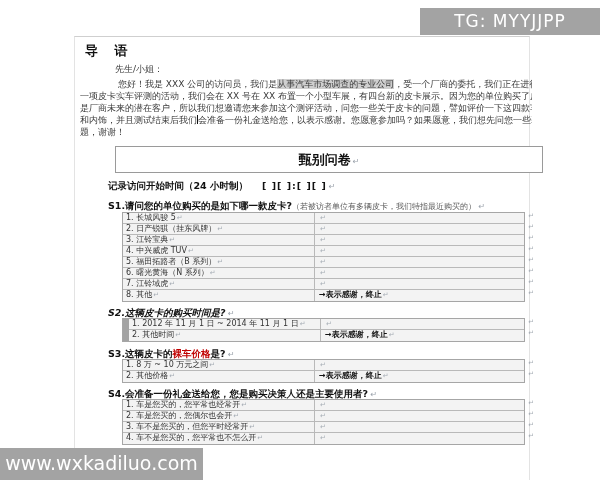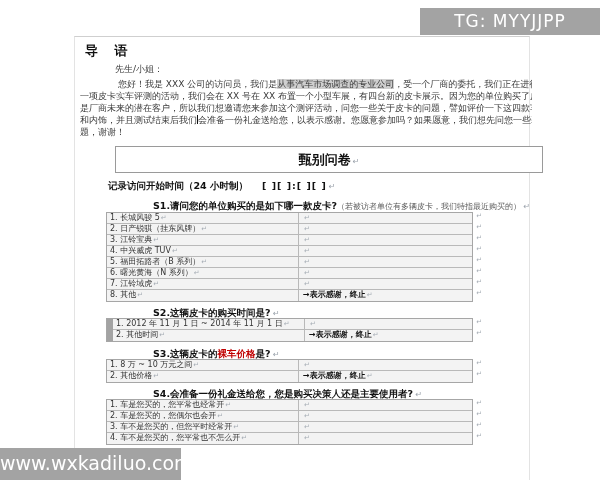--- a/index.html
+++ b/index.html
@@ -51,28 +51,28 @@
   
   .time-line {
     position:absolute; left:108px; top:180px;
     font-size:9.5px; font-weight:bold; color:#111; white-space:nowrap;
   }
   .time-line .brackets { margin-left:14px; letter-spacing:1px; }
   .time-line::after { content:"↵"; font-size:8px; color:#9aa2ab; font-weight:normal; margin-left:2px; }
   
   .sec-title {
     position:absolute; left:108px;
-    font-size:9.5px; font-weight:bold; color:#111; white-space:nowrap;margin-left:45px;
+    font-size:9.5px; font-weight:bold; color:#111; white-space:nowrap;
   }
   .sec-title .note { font-size:8px; font-weight:normal; color:#5a5a5a; }
   .sec-title .red { color:#c00000; }
   .sec-title::after { content:" ↵"; font-size:8px; color:#9aa2ab; font-weight:normal; }
   
   .qtable {
-    position:absolute; left:106px; width:367px;
+    position:absolute; left:122px; width:403px;
     border:1px solid #a6a6a6; background:#a3a3a3;
   }
   .qrow {
     position:relative; display:flex; height:11px;
     border-bottom:1px solid #b9b9b9; background:#f3f3f3;
   }
   .qrow:last-child { border-bottom:none; }
   .qrow::after {
     content:"↵"; position:absolute; right:-10px; top:-1px;
     font-size:7px; color:#a6adb5; font-weight:normal;
@@ -89,21 +89,21 @@
   .c1::after, .c2::after {
     content:"↵"; font-size:7px; color:#a6adb5; font-weight:normal; margin-left:1px;
   }
   
   .wm-top {
     position:absolute; right:0; top:8px; width:180px; height:27px;
     background:#a3a3a3; color:#fff; z-index:10;
     font-size:17px; line-height:27px; text-align:center; letter-spacing:1px;
   }
   .wm-bottom {
-    position:absolute; left:0; top:448px; width:181px; height:32px;
+    position:absolute; left:0; top:448px; width:203px; height:32px;
     background:#a3a3a3; color:#fff; z-index:10;
     font-size:19px; line-height:30px; text-align:center;
   }
 </style>
 </head>
 <body>
 
 <div class="page-frame"></div>
 
 <div class="doc-heading">导 语</div>
@@ -148,21 +148,21 @@
   <div class="qrow">
       <div class="c1">7. 江铃域虎</div>
       <div class="c2"></div>
     </div>
   <div class="qrow">
       <div class="c1">8. 其他</div>
       <div class="c2">→表示感谢，终止</div>
     </div>
 </div>
 
-<div class="sec-title" style="top:307px;"><span>S2.这辆皮卡的购买时间是?</span></div>
+<div class="sec-title" style="top:307px;font-style:italic;"><span>S2.这辆皮卡的购买时间是?</span></div>
 <div class="qtable" style="top:318px;padding-left:6px;">
   <div class="qrow">
       <div class="c1">1. 2012 年 11 月 1 日 ~ 2014 年 11 月 1 日</div>
       <div class="c2"></div>
     </div>
   <div class="qrow">
       <div class="c1">2. 其他时间</div>
       <div class="c2">→表示感谢，终止</div>
     </div>
 </div>

